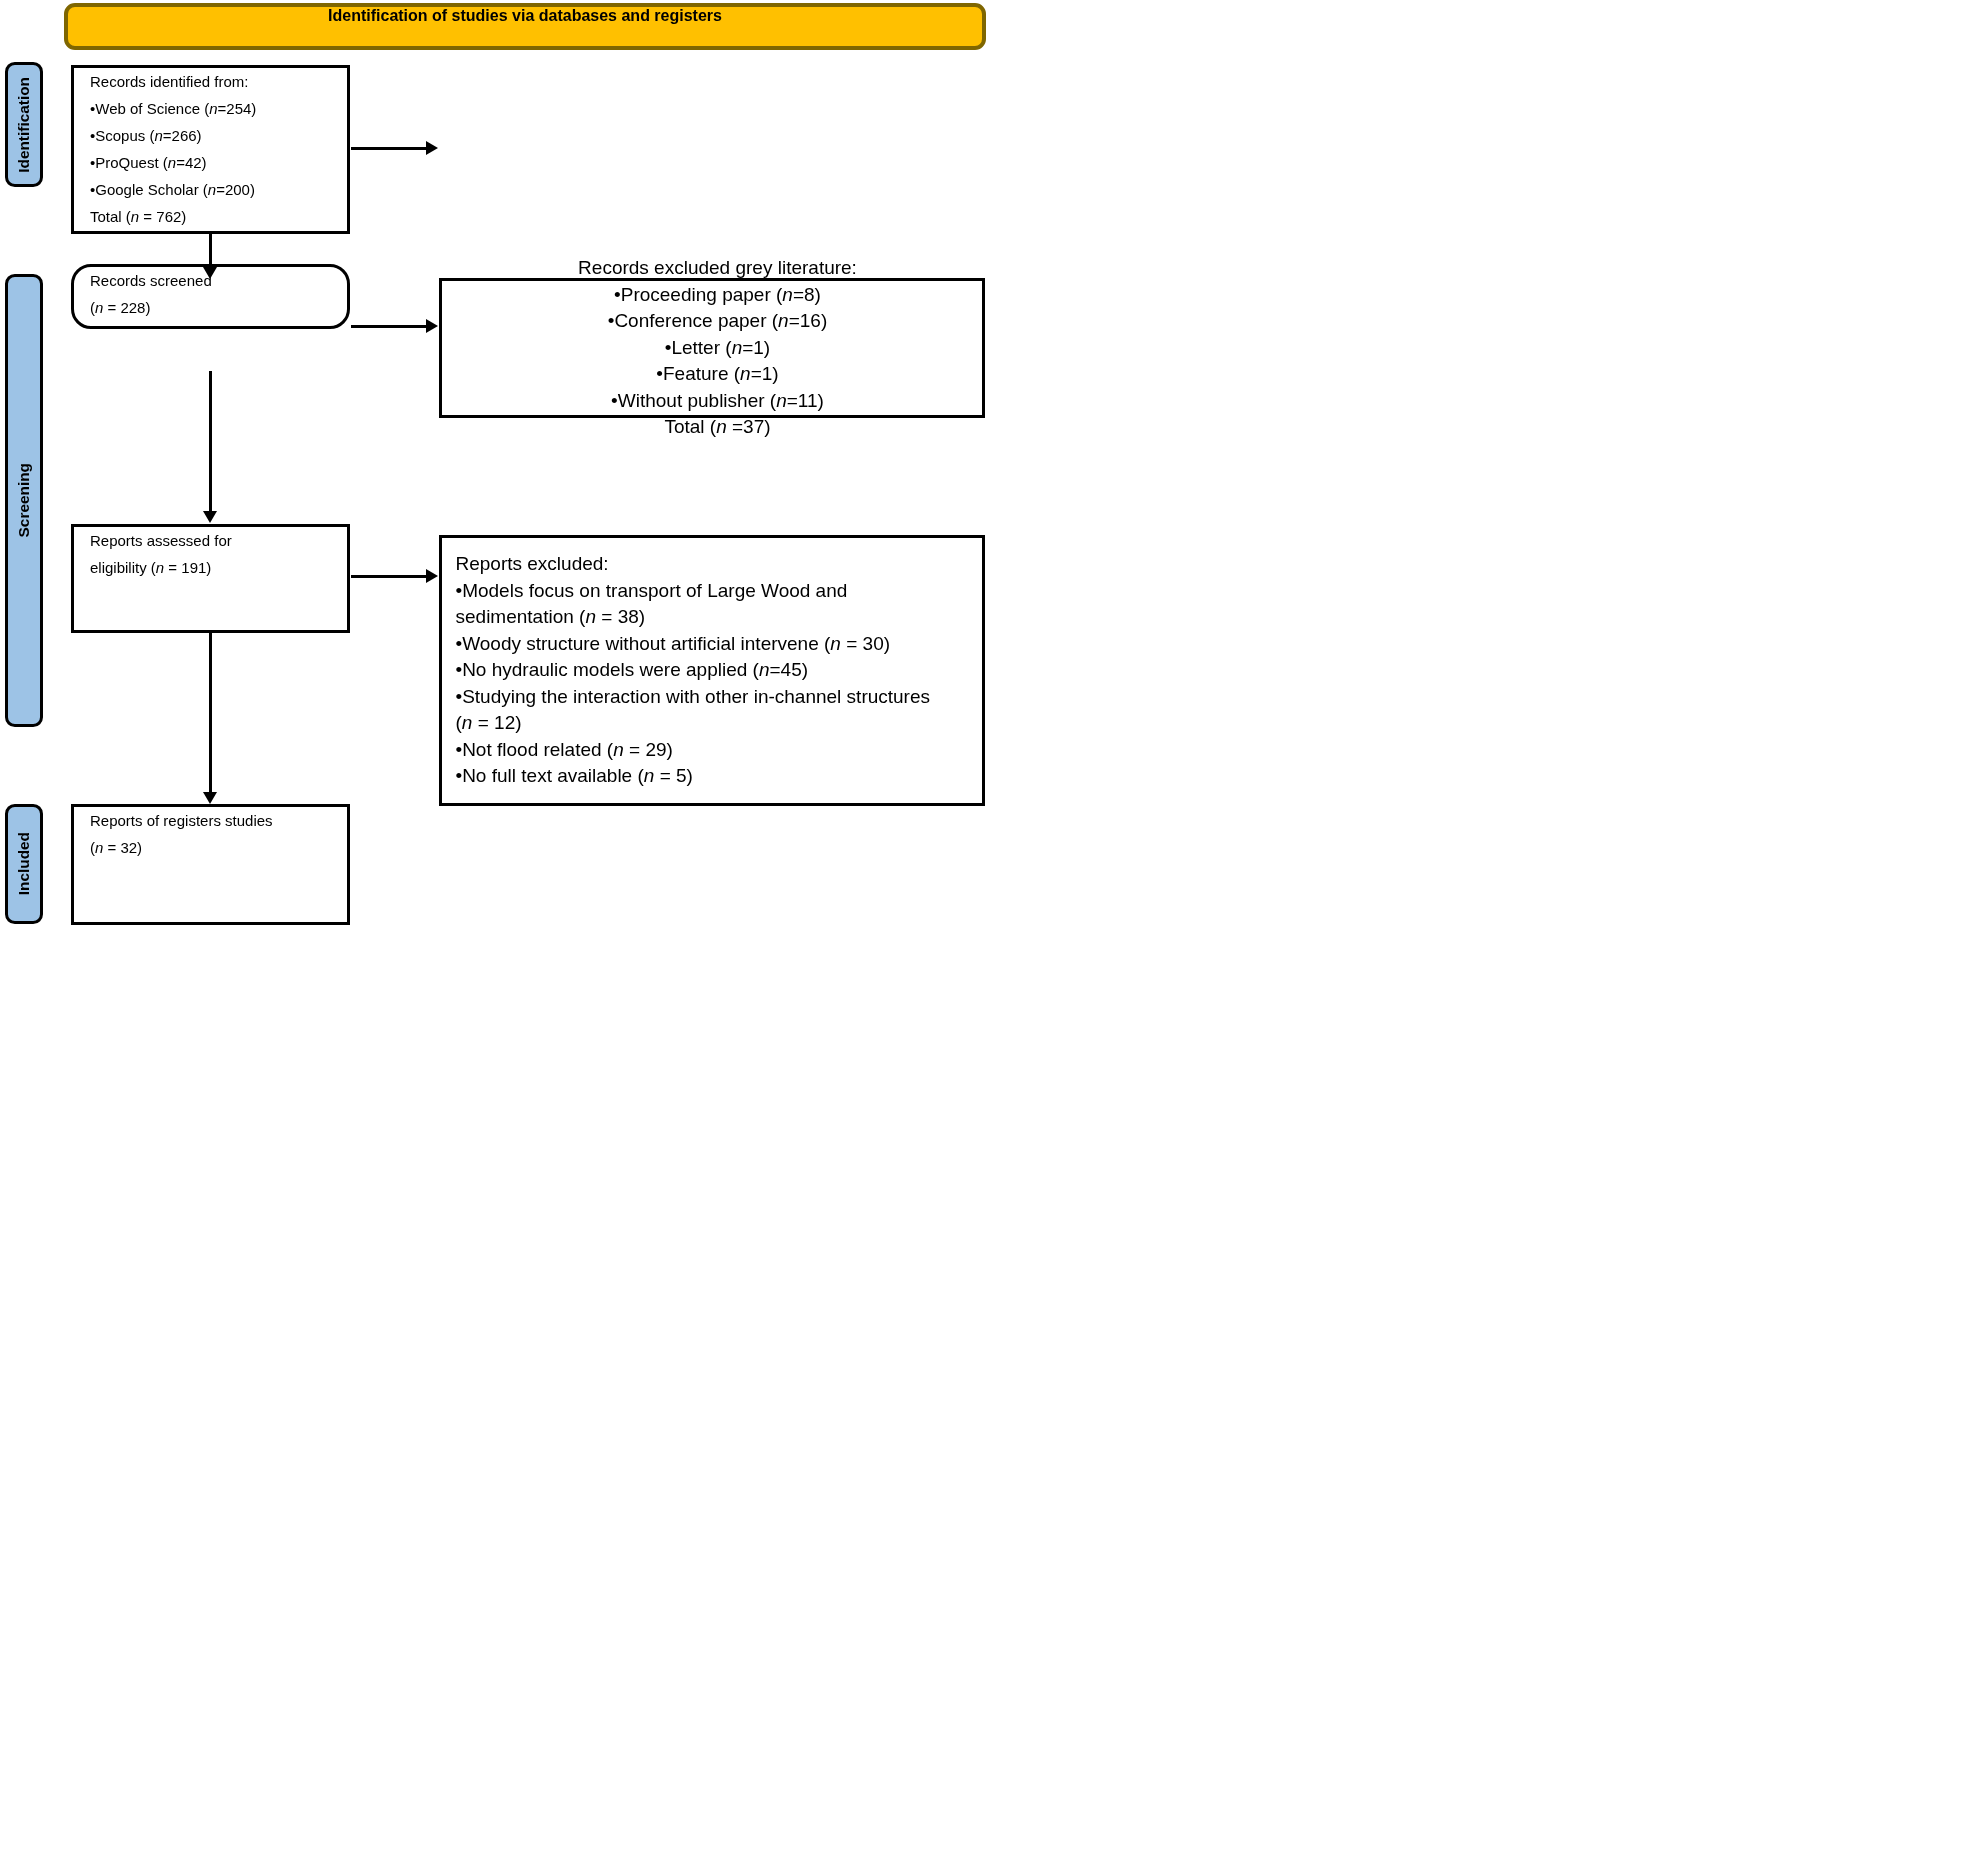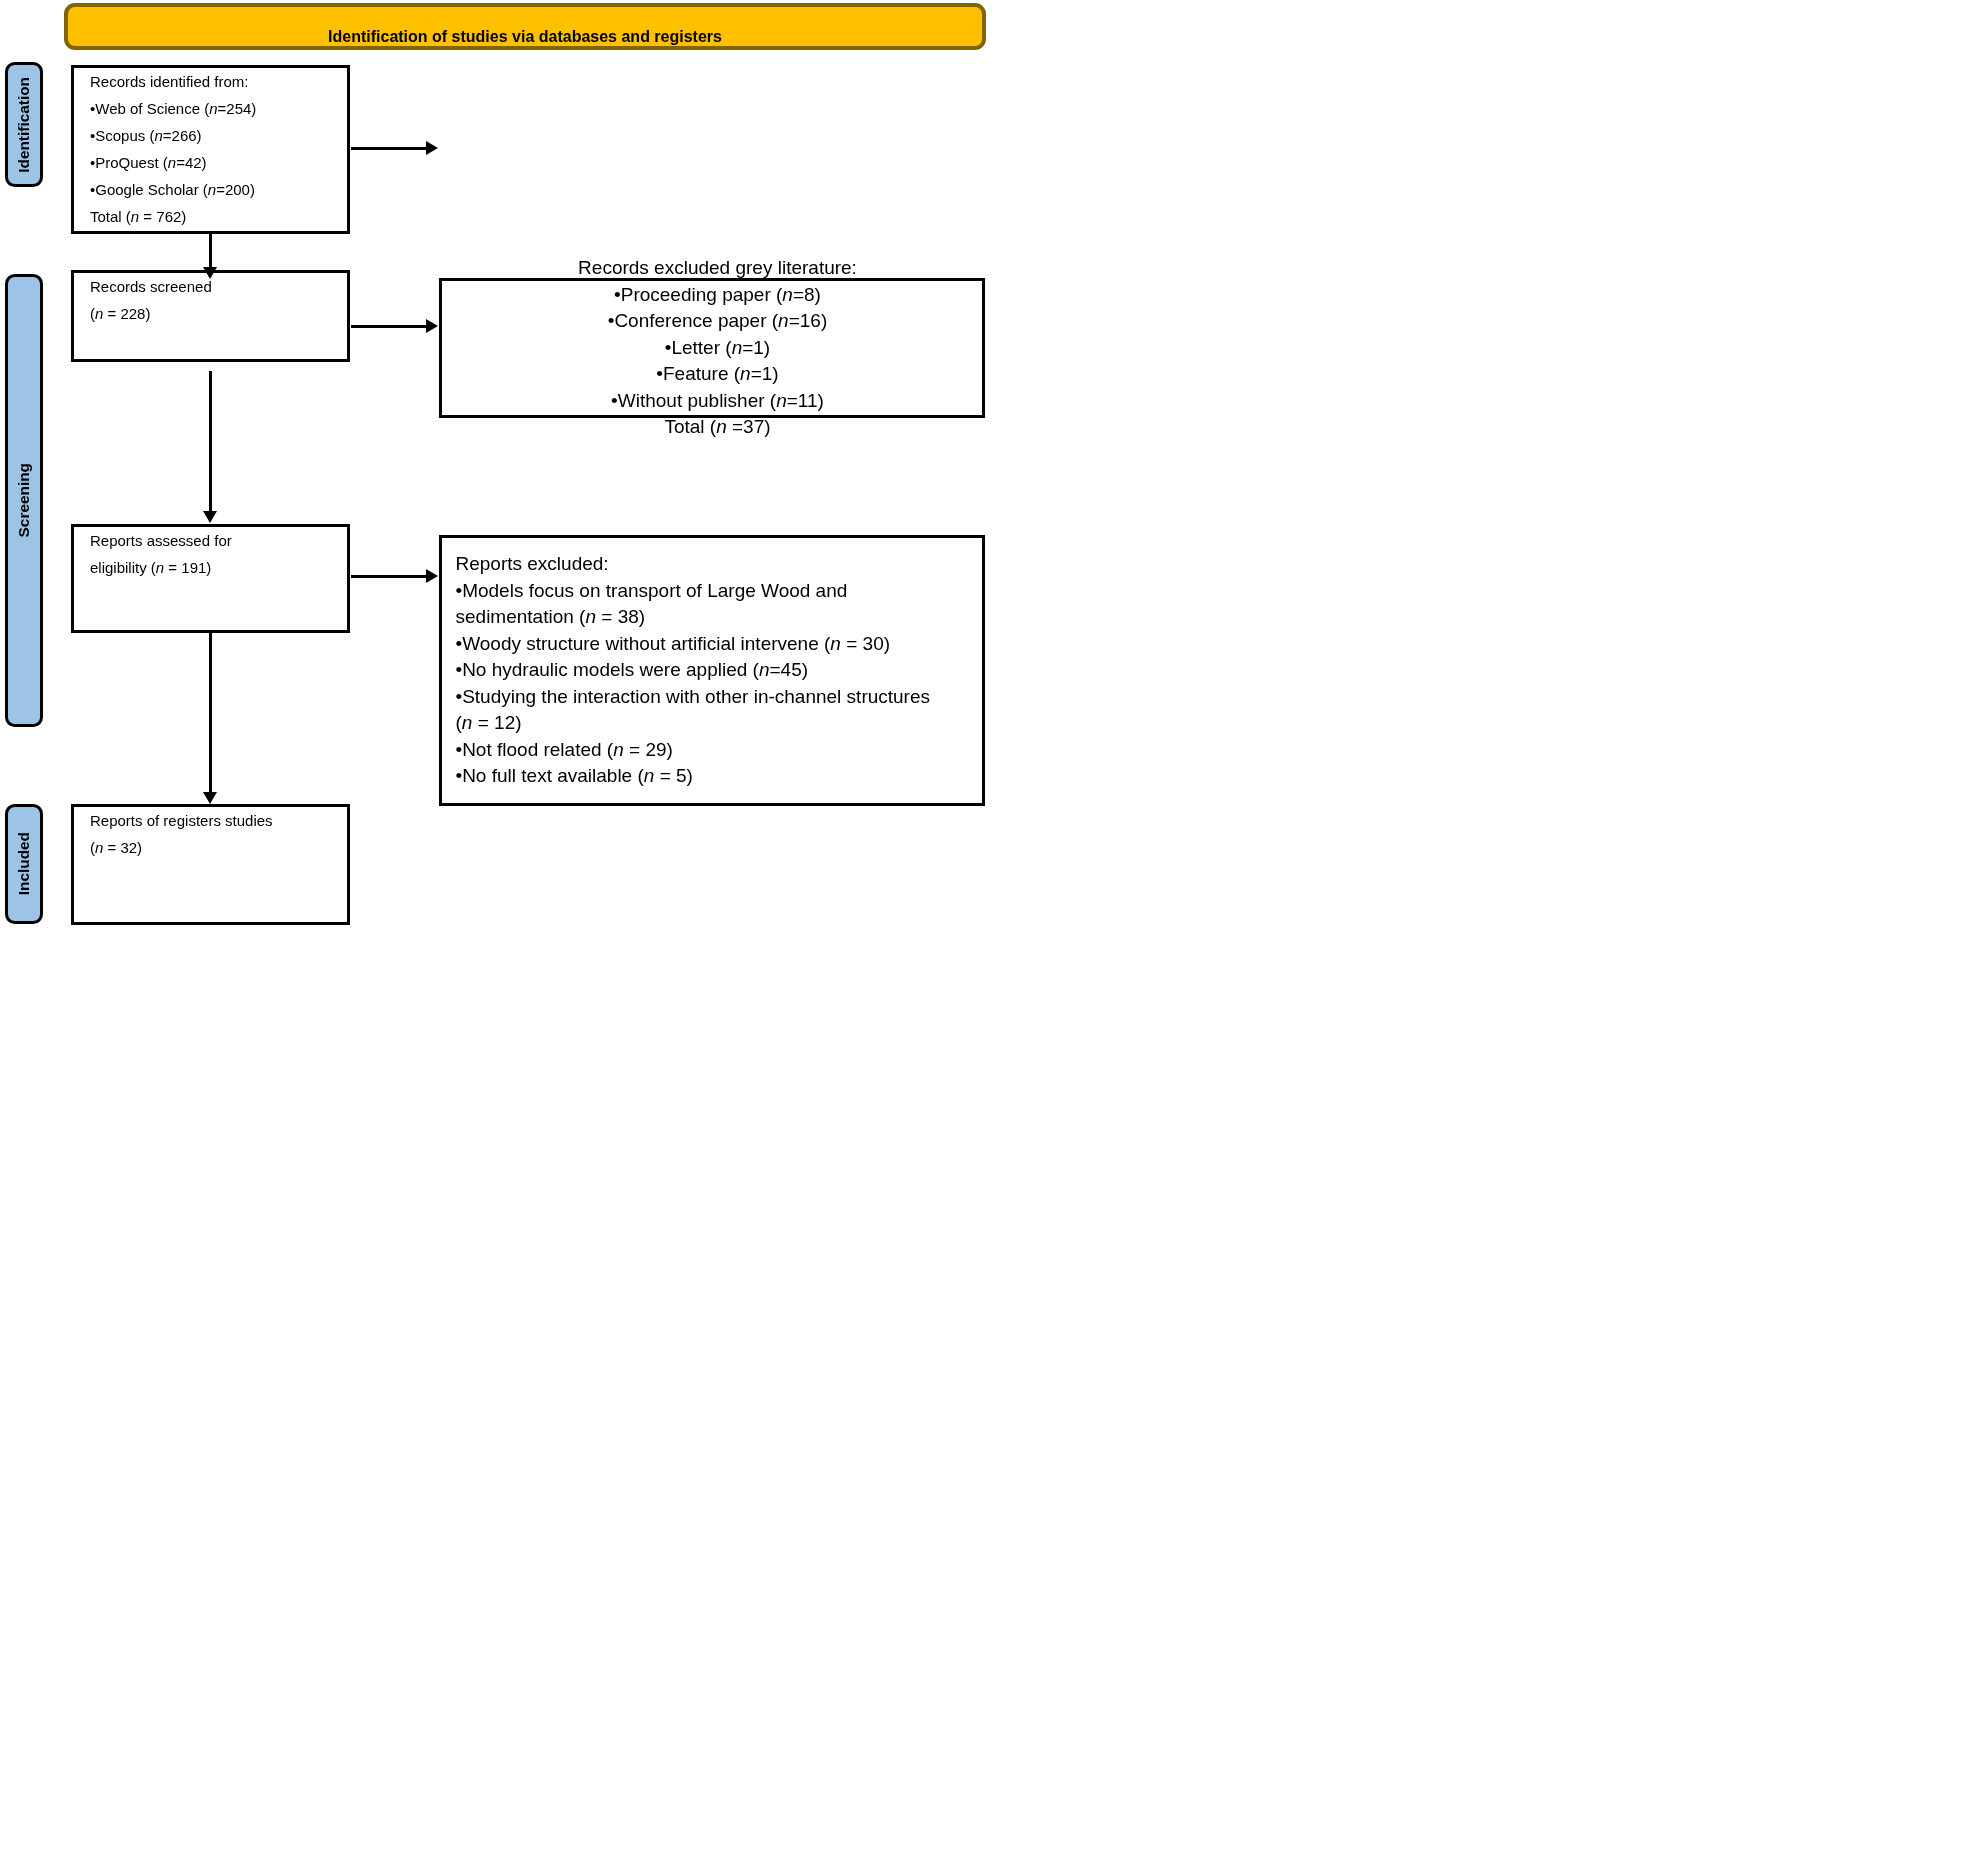--- a/index.html
+++ b/index.html
@@ -8,21 +8,21 @@
     font-family:"Liberation Sans","DejaVu Sans",sans-serif;
     color:#000;
   }
   *{box-sizing:border-box;}
   .stage{position:relative;width:992px;height:929px;background:#fff;}
 
   
   .header{
     position:absolute;left:64px;top:2.5px;width:922px;height:47px;
     background:var(--header_fill);border:4.3px solid var(--header_border);
-    border-radius:11px;display:flex;align-items:flex-end;justify-content:center;
+    border-radius:11px;display:flex;align-items:flex-start;justify-content:center;
   }
   .header .title{font-size:16px;font-weight:bold;}
 
   
   .lbl{
     position:absolute;left:4.9px;width:38px;
     background:var(--stage_label_fill);border:3.1px solid var(--box_border);
     border-radius:9.8px;display:flex;align-items:center;justify-content:center;
   }
   .lbl span{
@@ -35,21 +35,21 @@
 
   
   .fbox{
     position:absolute;left:71px;width:279px;
     background:var(--box_fill);border:3.1px solid var(--box_border);
     display:flex;flex-direction:column;
     padding-left:16px;padding-right:3.7px;
     font-size:15px;line-height:27px;
   }
   .fbox-1{top:65px;height:169px;}
-  .fbox-2{top:270px;height:92px;}
+  .fbox-2{top:264px;height:65px;border-radius:20px;}
   .fbox-3{top:524px;height:109px;}
   .fbox-4{top:804px;height:121px;}
 
   
   .rbox{
     position:absolute;left:439px;width:546px;
     background:var(--box_fill);border:3.1px solid var(--box_border);
     display:flex;flex-direction:column;justify-content:center;
     padding-left:13.5px;padding-right:2.5px;
     font-size:19px;line-height:26.5px;

